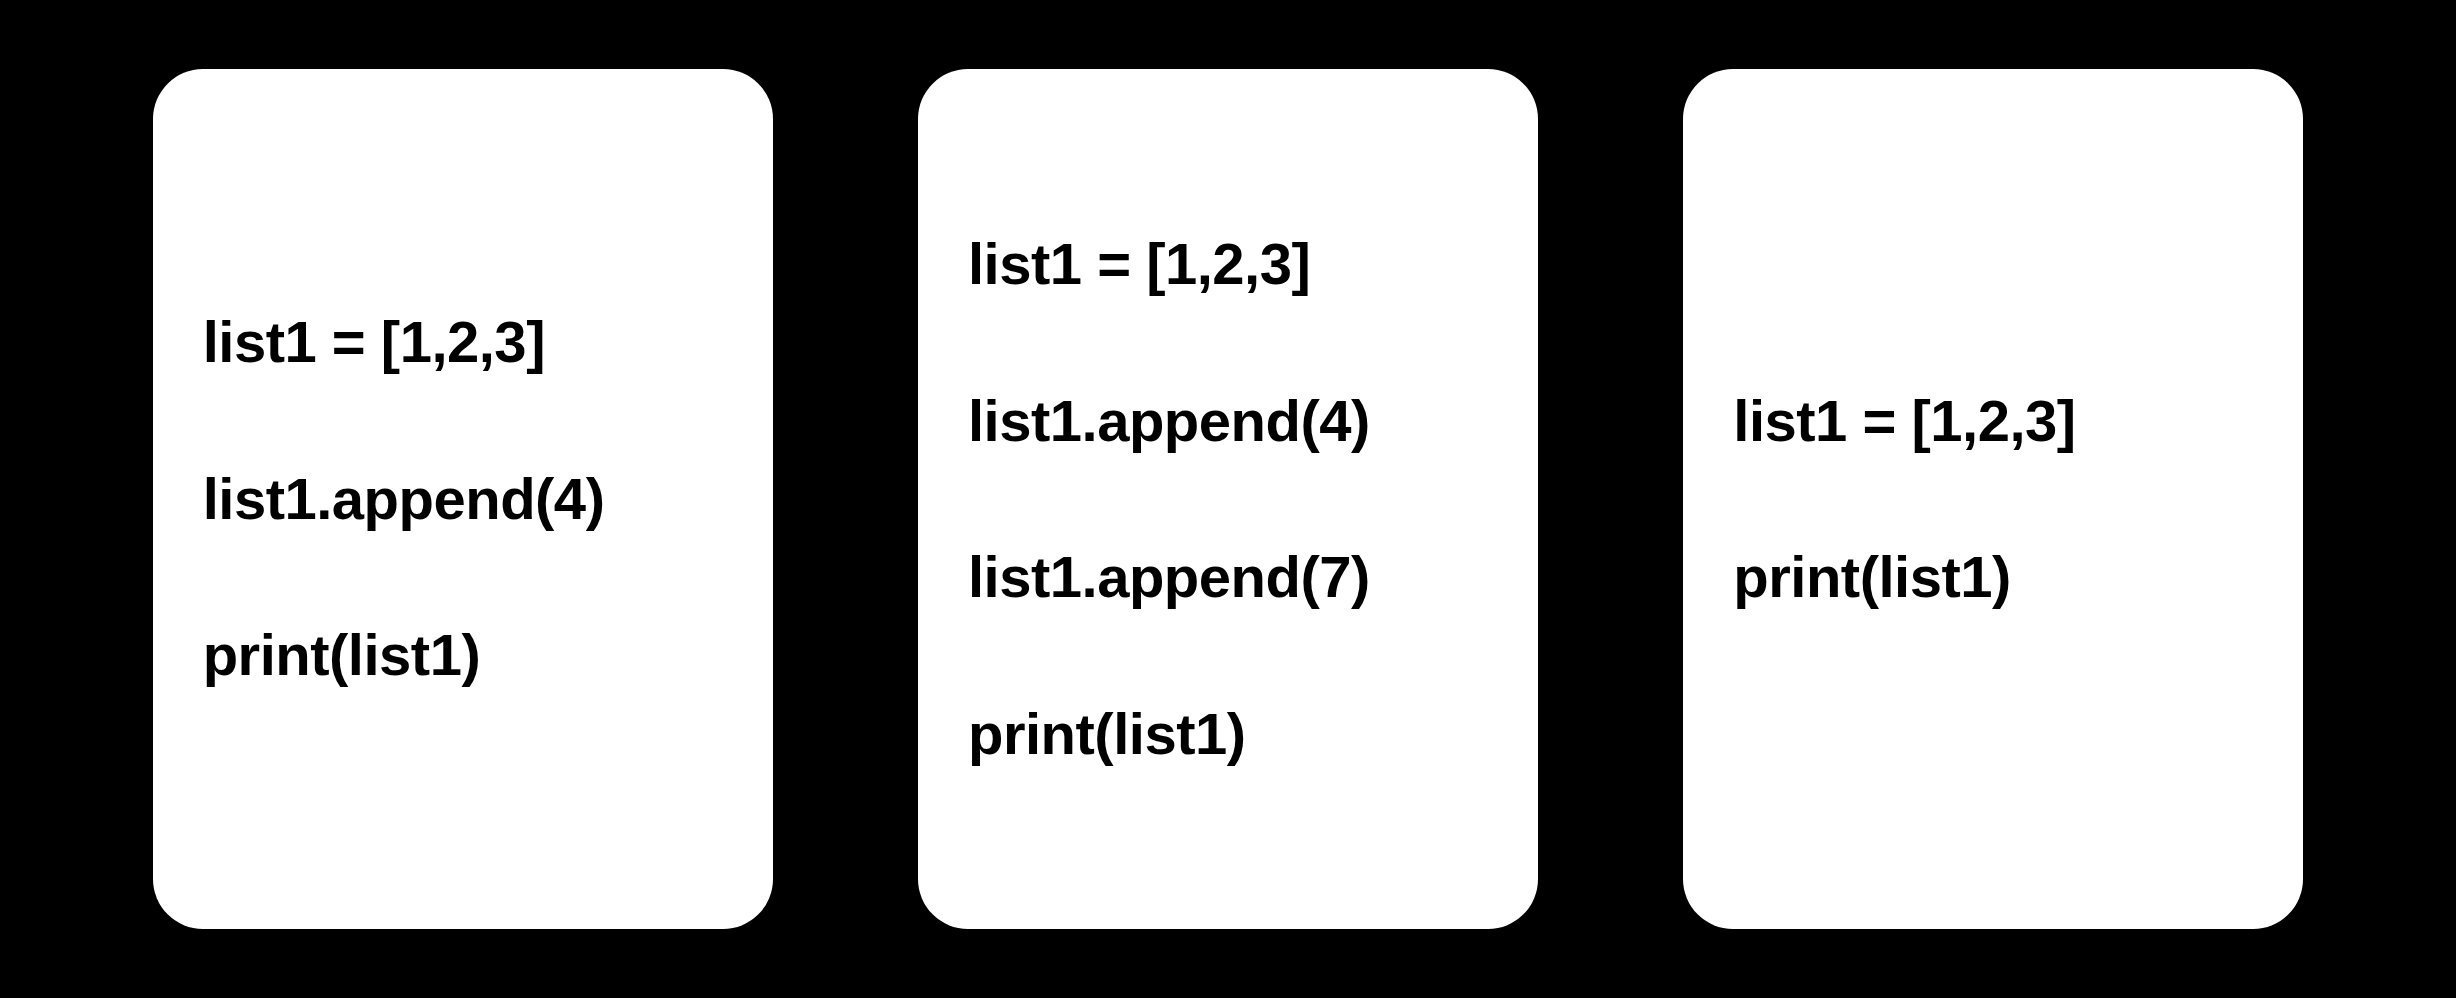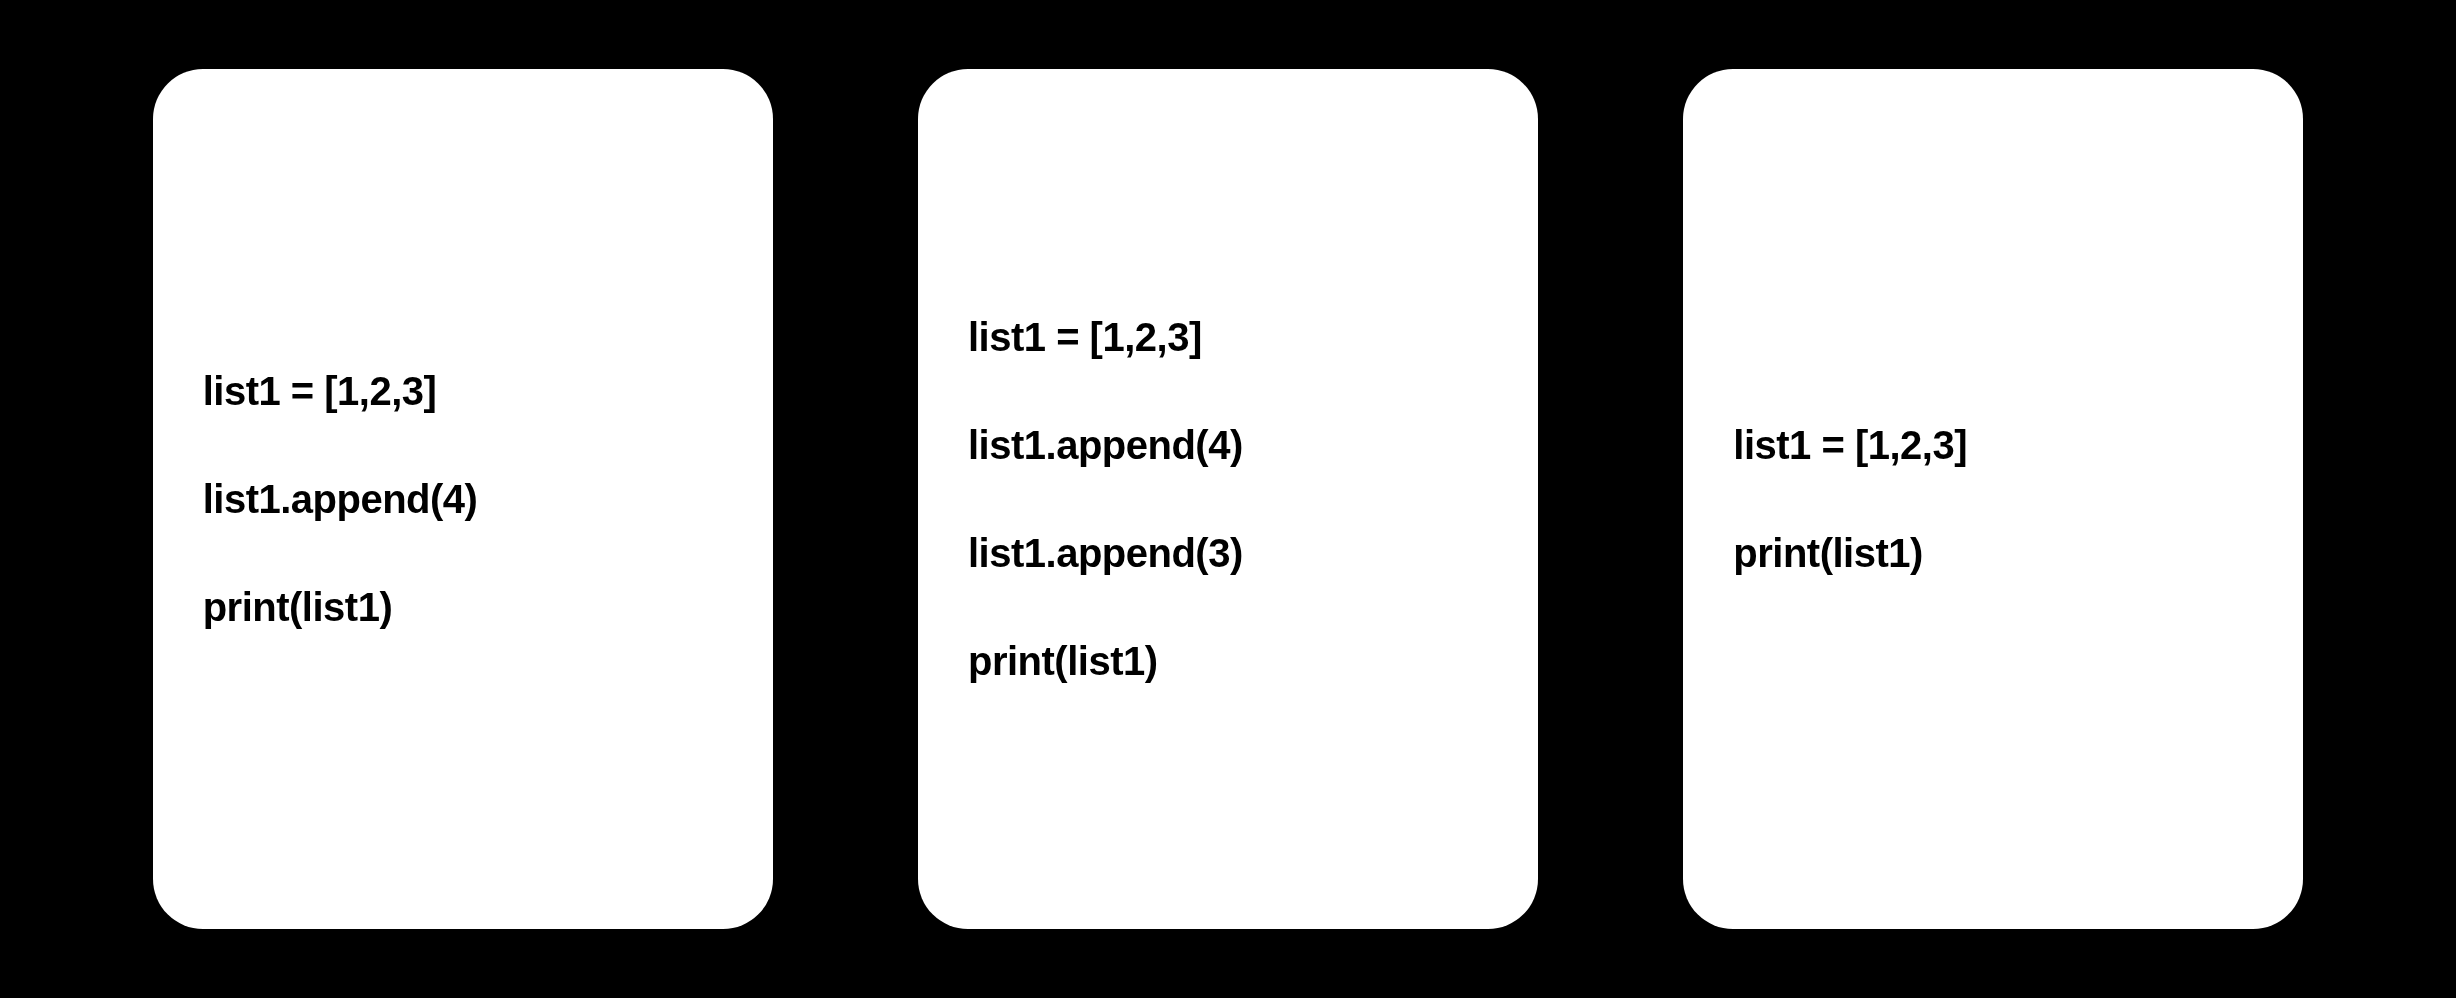--- a/index.html
+++ b/index.html
@@ -21,21 +21,21 @@
       background: #ffffff;
       border-radius: 50px;
       width: 620px;
       height: 860px;
       display: flex;
       align-items: center;
       padding: 0 50px;
     }
     .code-block {
       font-weight: 700;
-      font-size: 40px;
+      font-size: 58px;
       line-height: 1.35;
       color: #000000;
       letter-spacing: -0.5px;
       white-space: pre-line;
     }
     .code-line {
       display: block;
     }
   </style>
 </head>
@@ -46,21 +46,21 @@
     <span class="code-line">list1 = [1,2,3]</span>
     <span class="code-line">list1.append(4)</span>
     <span class="code-line">print(list1)</span>
   </div>
 </div>
 
 <div class="card">
   <div class="code-block">
     <span class="code-line">list1 = [1,2,3]</span>
     <span class="code-line">list1.append(4)</span>
-    <span class="code-line">list1.append(3)</span>
+    <span class="code-line">list1.append(7)</span>
     <span class="code-line">print(list1)</span>
   </div>
 </div>
 
 <div class="card">
   <div class="code-block">
     <span class="code-line">list1 = [1,2,3]</span>
     <span class="code-line">print(list1)</span>
   </div>
 </div>

